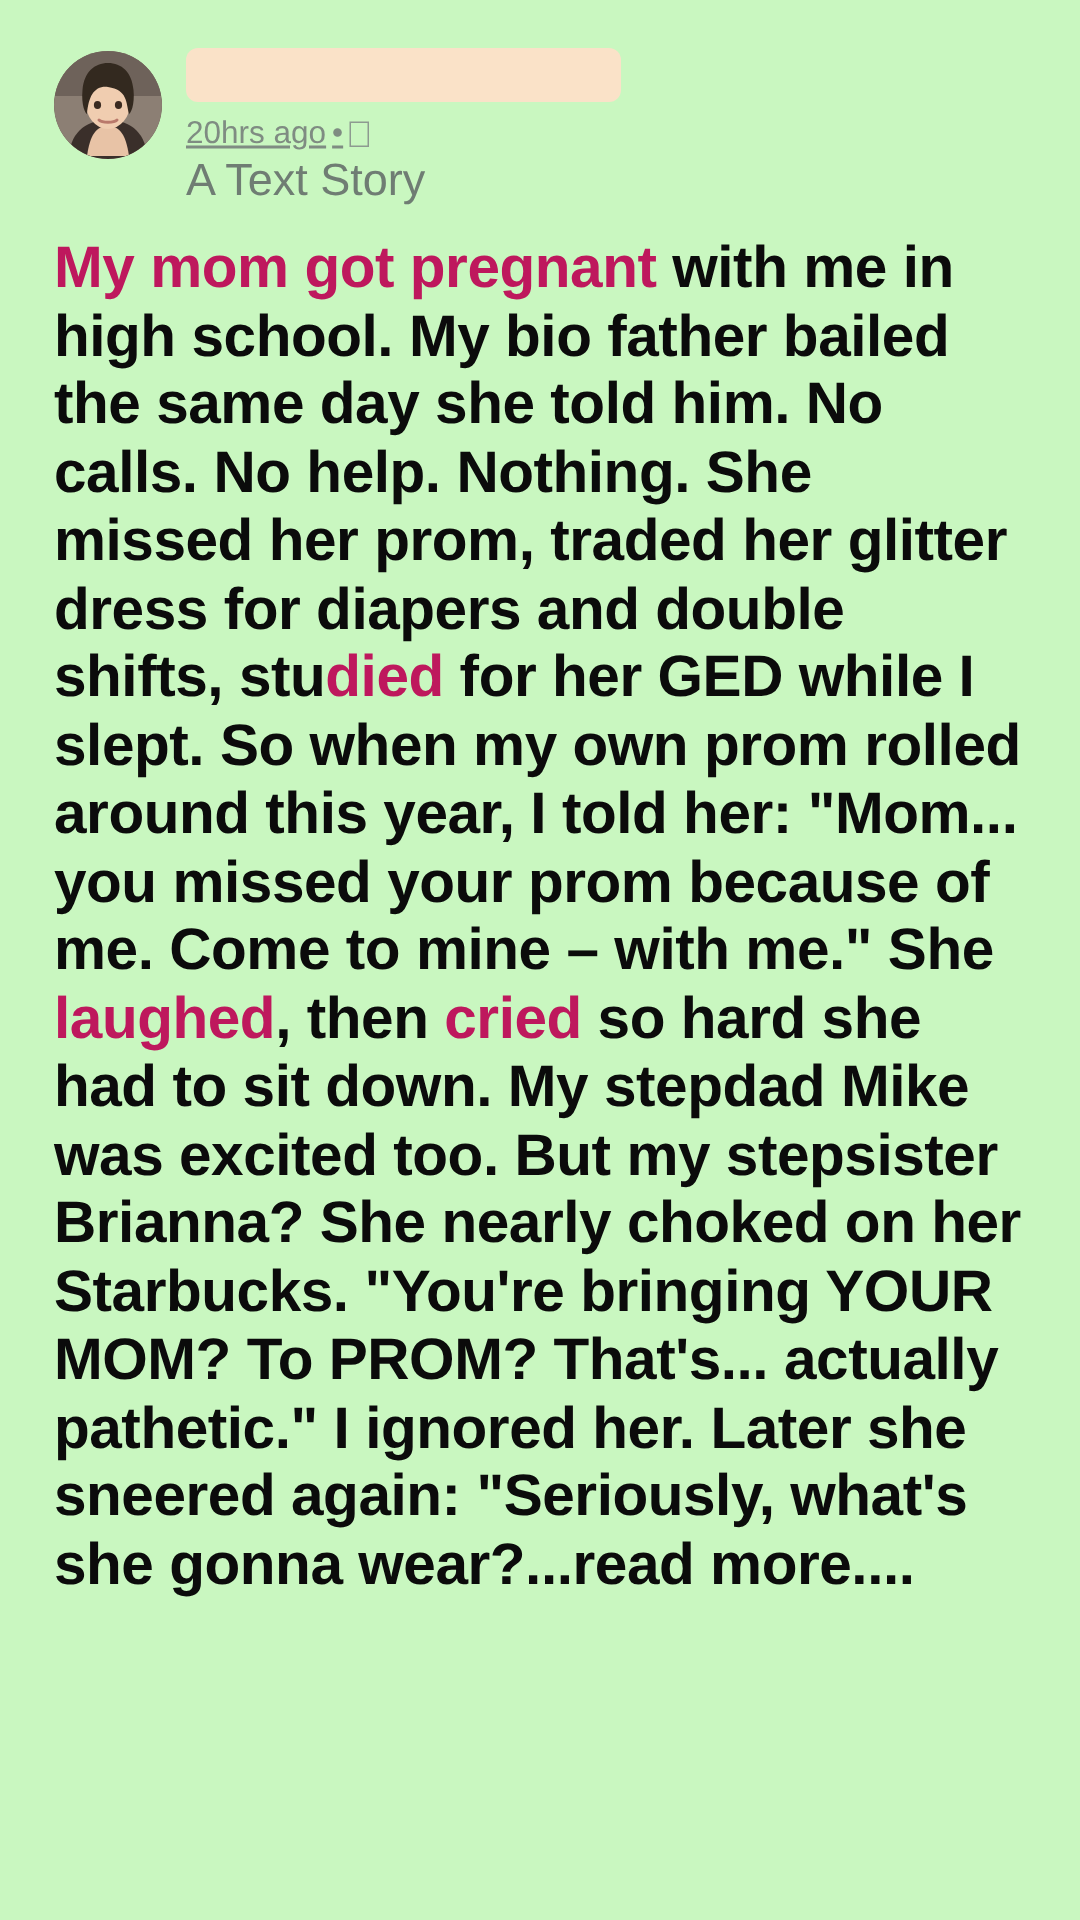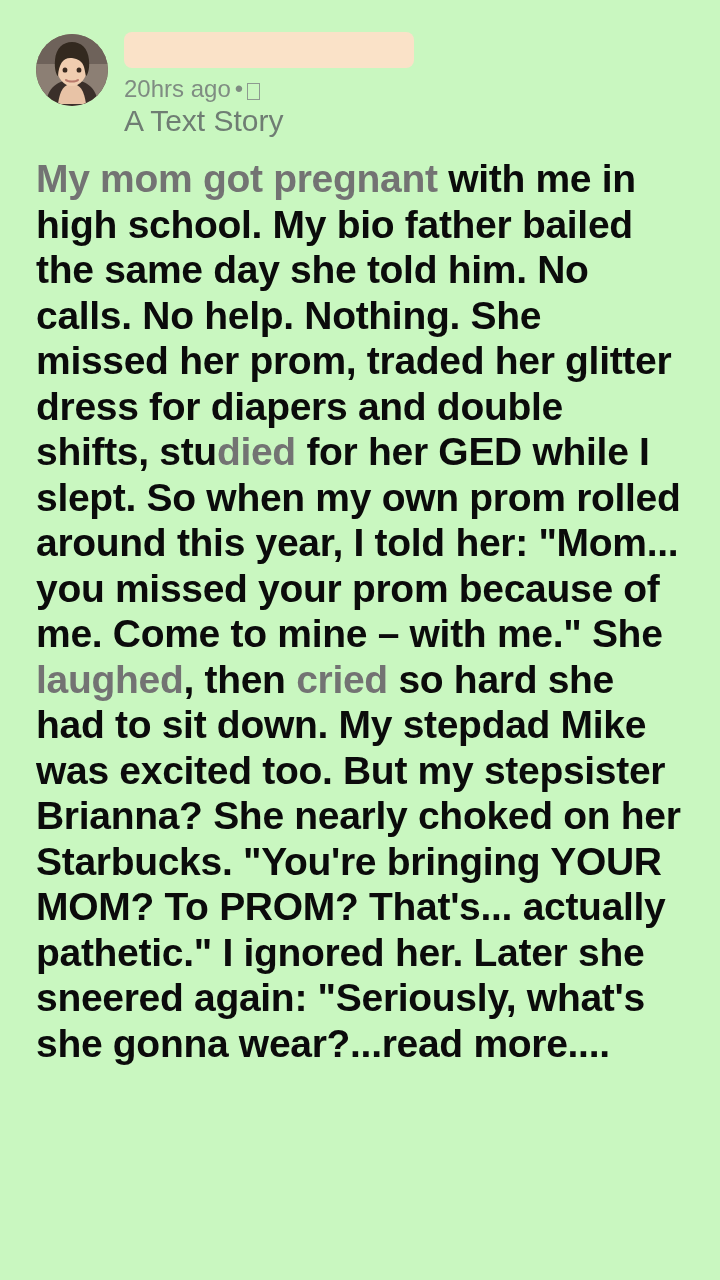--- a/index.html
+++ b/index.html
@@ -49,23 +49,24 @@
   }
   .name-bar {
     width: 290px;
     height: 36px;
     background: #fae2c8;
     border-radius: 8px;
     margin-bottom: 6px;
   }
   .meta {
     color: #7f8c82;
-    font-size: 24px;
+    font-size: 21px;
     line-height: 30px;
     white-space: nowrap;
+    text-decoration: underline;
   }
   .meta .dot {
     margin: 0 4px;
   }
   .meta .globe-box {
     display: inline-block;
     width: 13px;
     height: 17px;
     border: 1px solid #8d9a90;
     vertical-align: -3px;
@@ -80,21 +81,21 @@
   .story {
     margin-top: 6px;
     font-size: 39px;
     line-height: 45.5px;
     font-weight: bold;
     color: #0b0b0b;
     letter-spacing: -0.3px;
     word-spacing: 0px;
   }
   .hl {
-    color: #737373;
+    color: #be185d;
   }
 </style>
 </head>
 <body>
 
 <div class="post">
 
   <div class="header">
 
     <div class="avatar">

